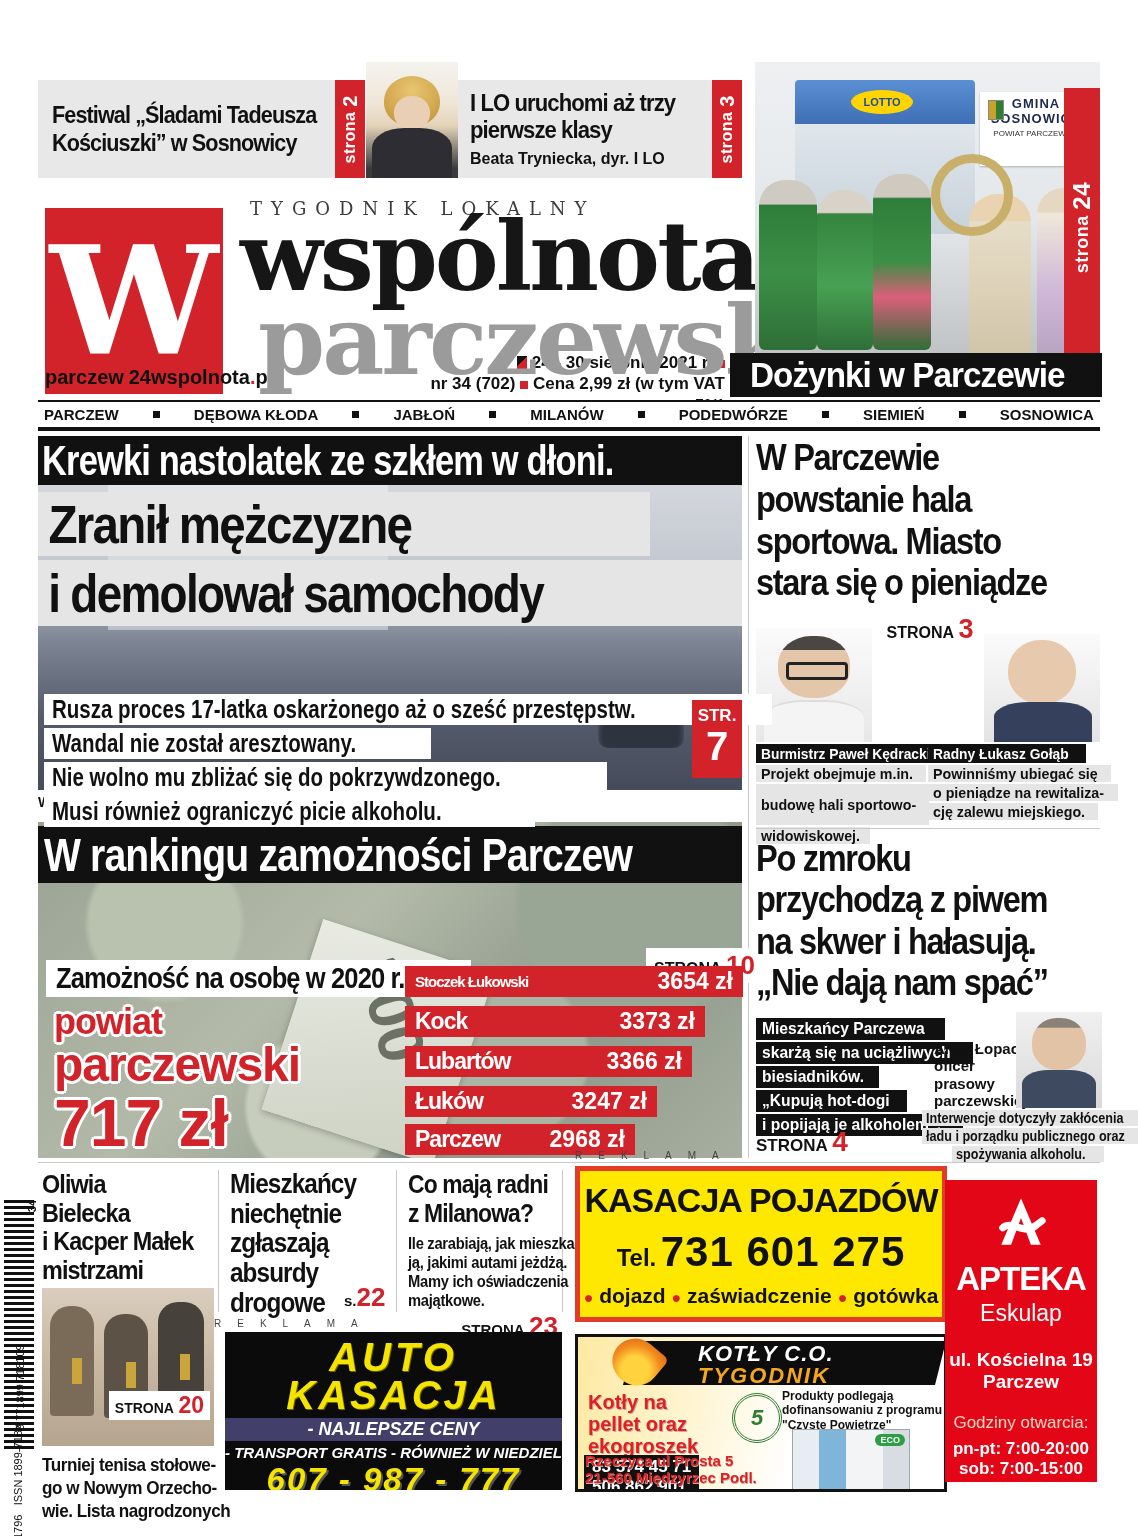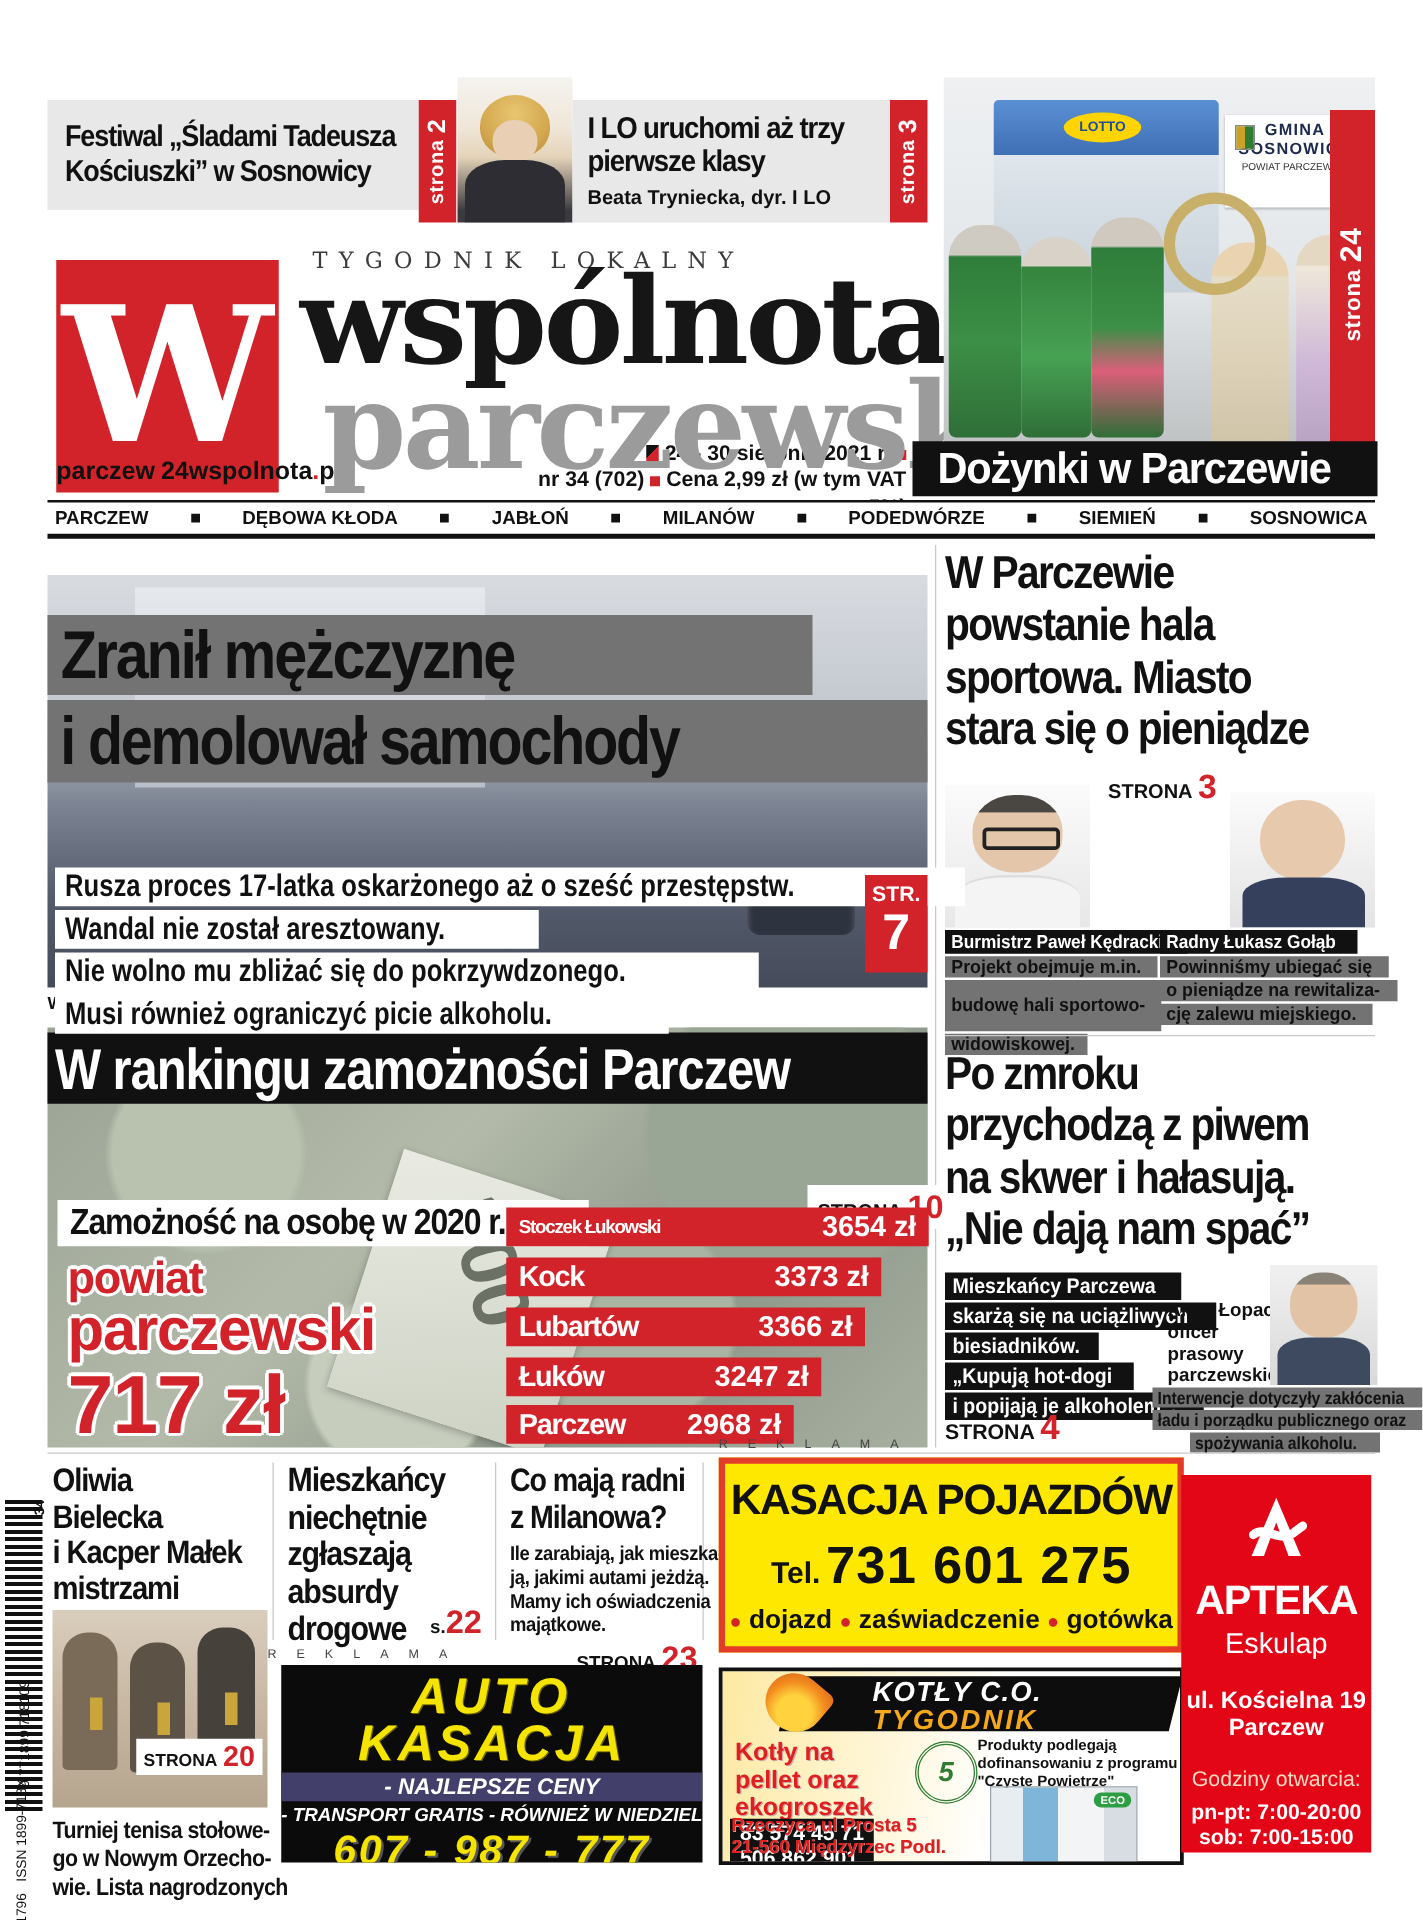--- a/index.html
+++ b/index.html
@@ -2,34 +2,34 @@
 <html><head>
 <meta charset="utf-8">
 <style>
   html,body{margin:0;padding:0;background:#fff}
   .page{position:relative;width:1138px;height:1536px;background:#fff;overflow:hidden;
         font-family:"Liberation Sans",sans-serif;color:#111}
   .abs{position:absolute}
   .b{font-weight:bold}
   .red{color:#d2232a}
   .wob{background:#111;color:#fff}
-  .boy{background:#737373;color:#111}
+  .boy{background:#e5e5e5;color:#111}
   .sx{transform-origin:0 50%;display:inline-block;white-space:nowrap}
   .tab{background:#d2232a;color:#fff;display:flex;align-items:center;justify-content:center}
   .tab .vtxt{writing-mode:vertical-rl;transform:rotate(180deg);font-weight:bold;letter-spacing:.5px;white-space:nowrap}
   .strip{display:table;white-space:nowrap;font-weight:bold}
   .gray-rule{background:#c9c9c9}
   .photo{overflow:hidden}
 </style>
 </head>
 <body>
 
 <div class="page">
 
-  <div class="abs" style="left:38px;top:80px;width:297px;height:88px;background:#e8e8e8;display:flex;align-items:center;padding-left:14px;box-sizing:border-box">
+  <div class="abs" style="left:38px;top:80px;width:297px;height:98px;background:#e8e8e8;display:flex;align-items:center;padding-left:14px;box-sizing:border-box">
     <div class="b" style="font-size:24px;line-height:1.15;letter-spacing:-1px">
       <span class="sx" style="transform:scaleX(.9)">Festiwal „Śladami Tadeusza</span><br>
       <span class="sx" style="transform:scaleX(.9)">Kościuszki” w Sosnowicy</span>
     </div>
   </div>
   <div class="abs tab" style="left:335px;top:80px;width:30px;height:98px">
     <span class="vtxt" style="font-size:16px"><span>strona</span> <span style="font-size:20px">2</span></span>
   </div>
   <div class="abs photo" style="left:366px;top:62px;width:92px;height:116px;background:linear-gradient(180deg,#f5f3ef 0%,#efe6d8 35%,#e4d3b8 55%,#3a3a3e 92%)">
     <div class="abs" style="left:18px;top:14px;width:56px;height:50px;border-radius:50% 50% 46% 46%;background:radial-gradient(circle at 50% 30%,#e8c671 0%,#d3a84f 60%,#b9893a 100%)"></div>
@@ -109,20 +109,23 @@
     <span style="width:7px;height:7px;background:#111"></span>
     <span class="b" style="font-size:15px">SOSNOWICA</span>
   </div>
 
   <div class="abs gray-rule" style="left:748px;top:436px;width:1px;height:722px"></div>
 
   <div class="abs photo" style="left:38px;top:460px;width:704px;height:330px;background:linear-gradient(180deg,#d8dbe0 0%,#c2c7cf 34%,#7d8493 55%,#545b6c 78%,#454b5a 100%)">
     <div class="abs" style="left:70px;top:10px;width:280px;height:160px;background:linear-gradient(180deg,#eceff2,#cdd3da);opacity:.7"></div>
     <div class="abs" style="left:560px;top:252px;width:86px;height:36px;border-radius:10px;background:#2e3340;box-shadow:inset 0 4px 6px rgba(255,255,255,.25)"></div>
     <div class="abs" style="left:332px;top:238px;width:64px;height:26px;border-radius:8px;background:#3a4050"></div>
+  </div>
+  <div class="abs wob" style="left:38px;top:436px;width:704px;height:49px;display:flex;align-items:center;justify-content:center">
+    <span class="b sx" style="font-size:42px;letter-spacing:-1px;transform:scaleX(.82)">Krewki nastolatek ze szkłem w dłoni.</span>
   </div>
   <div class="abs boy" style="left:38px;top:492px;width:612px;height:64px;display:flex;align-items:center">
     <span class="b sx" style="font-size:54px;letter-spacing:-2px;transform:scaleX(.88);padding-left:12px">Zranił mężczyznę</span>
   </div>
   <div class="abs boy" style="left:38px;top:560px;width:704px;height:66px;display:flex;align-items:center">
     <span class="b sx" style="font-size:54px;letter-spacing:-2px;transform:scaleX(.85);padding-left:12px">i demolował samochody</span>
   </div>
   <div class="abs" style="left:44px;top:694px;z-index:2">
     <div class="strip" style="background:#fff;font-size:25px;padding:1px 8px;margin-bottom:3px">
         <span class="sx" style="transform:scaleX(.82)">Rusza proces 17-latka oskarżonego aż o sześć przestępstw.</span>

